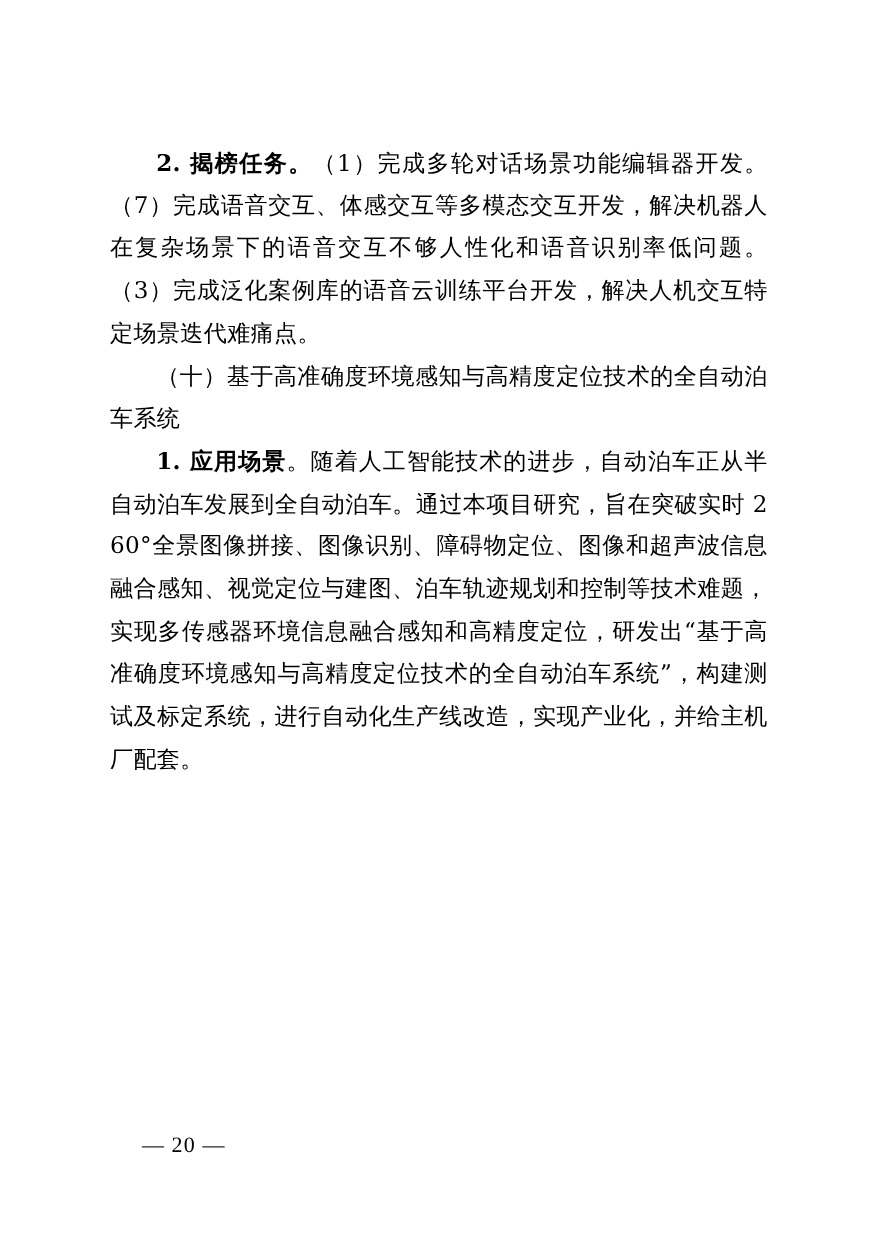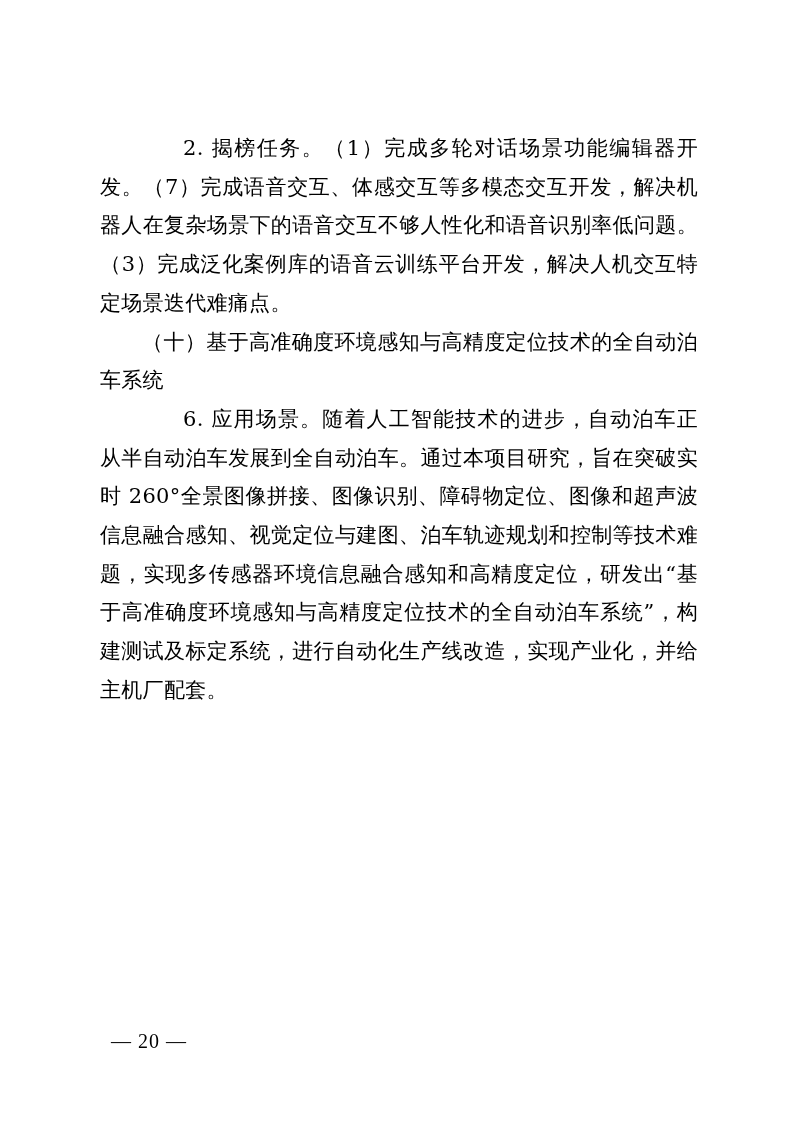--- a/index.html
+++ b/index.html
@@ -27,44 +27,43 @@
       line-height: 38.7px;
       text-align: justify;
       text-align-last: left;
       letter-spacing: 0.3px;
       word-break: break-all;
     }
     .indent {
       text-indent: 42px;
     }
     .bold {
-      font-weight: normal;
-      margin-left: 41px;
+      font-weight: bold;
     }
     .heading {
       font-weight: normal;
     }
     .page-number {
       position: absolute;
-      left: 111px;
+      left: 129px;
       top: 1030px;
       font-size: 20px;
       font-family: "Liberation Serif", "DejaVu Serif", serif;
       letter-spacing: 1px;
     }
   </style>
 </head>
 <body>
 
 <div class="page">
 
   <p class="para indent"><span class="bold">2. 揭榜任务。</span><span>（1）完成多轮对话场景功能编辑器开发。（7）完成语音交互、体感交互等多模态交互开发，解决机器人在复杂场景下的语音交互不够人性化和语音识别率低问题。（3）完成泛化案例库的语音云训练平台开发，解决人机交互特定场景迭代难痛点。</span></p>
 
 
 
   <p class="para indent heading">（十）基于高准确度环境感知与高精度定位技术的全自动泊车系统</p>
 
-  <p class="para indent"><span class="bold">6. 应用场景</span><span>。随着人工智能技术的进步，自动泊车正从半自动泊车发展到全自动泊车。通过本项目研究，旨在突破实时 260°全景图像拼接、图像识别、障碍物定位、图像和超声波信息融合感知、视觉定位与建图、泊车轨迹规划和控制等技术难题，实现多传感器环境信息融合感知和高精度定位，研发出“基于高准确度环境感知与高精度定位技术的全自动泊车系统”，构建测试及标定系统，进行自动化生产线改造，实现产业化，并给主机厂配套。</span></p>
+  <p class="para indent"><span class="bold">1. 应用场景</span><span>。随着人工智能技术的进步，自动泊车正从半自动泊车发展到全自动泊车。通过本项目研究，旨在突破实时 260°全景图像拼接、图像识别、障碍物定位、图像和超声波信息融合感知、视觉定位与建图、泊车轨迹规划和控制等技术难题，实现多传感器环境信息融合感知和高精度定位，研发出“基于高准确度环境感知与高精度定位技术的全自动泊车系统”，构建测试及标定系统，进行自动化生产线改造，实现产业化，并给主机厂配套。</span></p>
 
 
 </div>
 
 <div class="page-number">— 20 —</div>
 
 </body></html>

